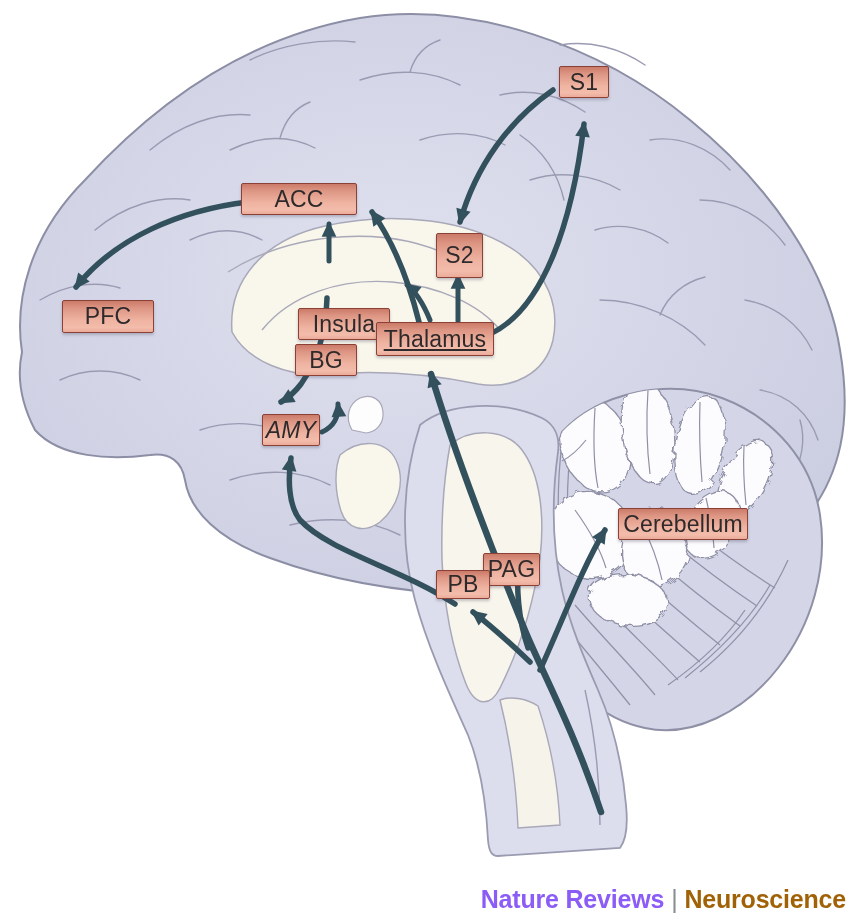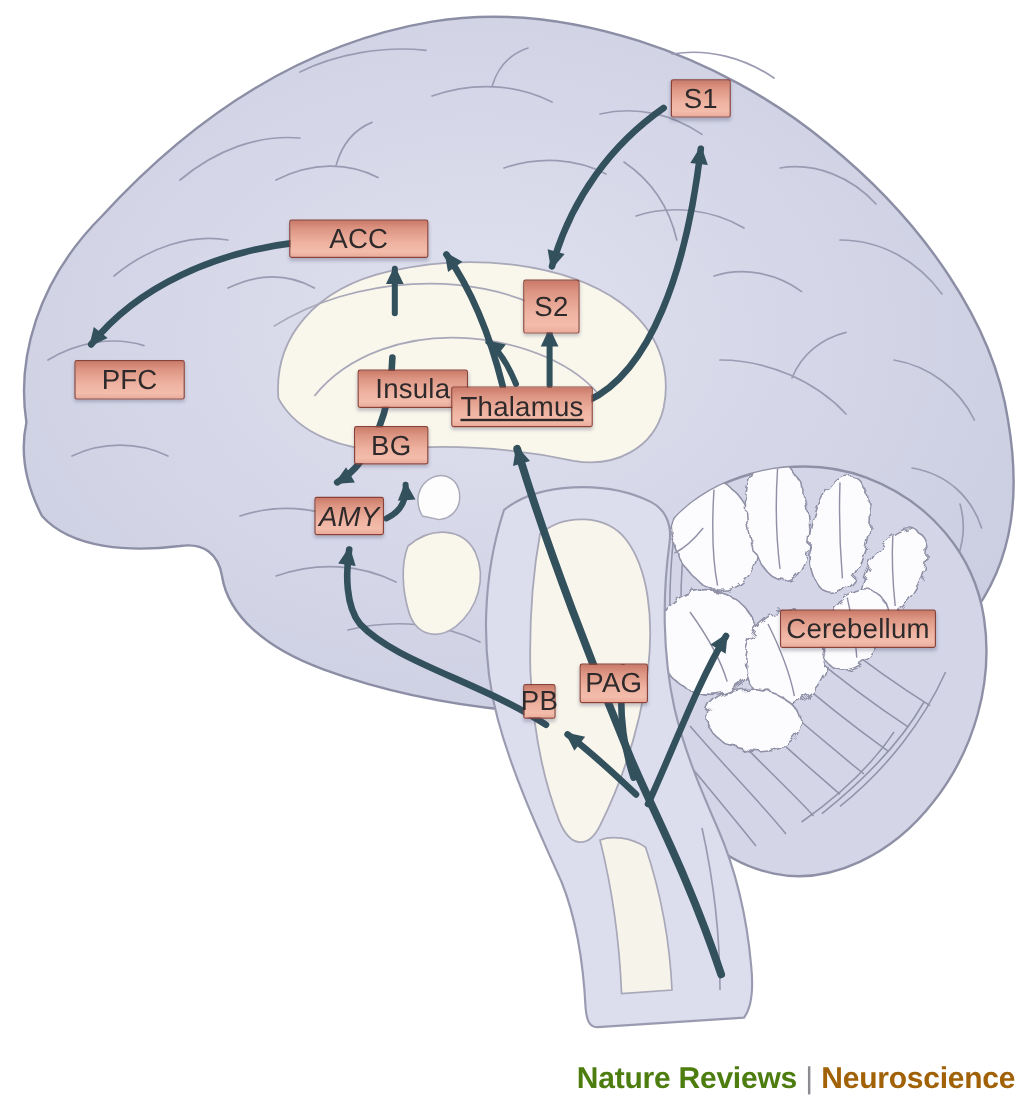--- a/index.html
+++ b/index.html
@@ -18,21 +18,21 @@
     font-size:23px;
     text-align:center;
     display:flex;align-items:center;justify-content:center;
     letter-spacing:.2px;
     box-sizing:border-box;
   }
   .footer{
     position:absolute;top:885px;right:4px;
     font-size:25px;font-weight:bold;letter-spacing:-0.2px;white-space:nowrap;
   }
-  .footer .journal{color:#4d7c0f;}
+  .footer .journal{color:#8b5cf6;}
   .footer .sep{color:#8a8c8f;font-weight:normal;margin:0 7px;}
   .footer .section{color:#a16207;}
 </style>
 </head>
 <body>
 
 <div class="stage">
 
   <svg width="850" height="922" viewBox="0 0 850 922">
     <defs>
@@ -219,26 +219,26 @@
 
       <path d="M 327,298 C 326,330 318,360 301,384 C 295,392 288,398 281,402" stroke-width="5.5" marker-end="url(#ah)"></path>
 
       <path d="M 322,432 C 333,427 339,418 338,404" stroke-width="5" marker-end="url(#ah)"></path>
     </g>
   </svg>
 
   <div class="node" style="left:25px;  top:300px; width:92px;  height:33px;margin-left:37px;">PFC</div>
   <div class="node" style="left:241px; top:183px; width:116px; height:32px;">ACC</div>
   <div class="node" style="left:298px; top:265px; width:92px;  height:32px;margin-top:43px;">Insula</div>
-  <div class="node" style="left:295px; top:355px; width:62px;  height:32px;">BG</div>
+  <div class="node" style="left:295px; top:344px; width:62px;  height:32px;">BG</div>
   <div class="node" style="left:262px; top:414px; width:58px;  height:32px;font-style:italic;">AMY</div>
   <div class="node" style="left:376px; top:322px; width:118px; height:34px;text-decoration:underline;">Thalamus</div>
   <div class="node" style="left:436px; top:233px; width:47px;  height:45px;">S2</div>
   <div class="node" style="left:559px; top:66px;  width:50px;  height:32px;">S1</div>
   <div class="node" style="left:483px; top:509px; width:57px;  height:33px;margin-top:44px;">PAG</div>
-  <div class="node" style="left:436px; top:570px; width:27px;  height:29px;">PB</div>
-  <div class="node" style="left:618px; top:508px; width:130px; height:32px;margin-left:32px;">Cerebellum</div>
+  <div class="node" style="left:436px; top:570px; width:54px;  height:29px;">PB</div>
+  <div class="node" style="left:618px; top:508px; width:130px; height:32px;">Cerebellum</div>
 
   <div class="footer">
     <span class="journal">Nature Reviews</span><span class="sep">|</span><span class="section">Neuroscience</span>
   </div>
 
 </div>
 
 </body></html>

